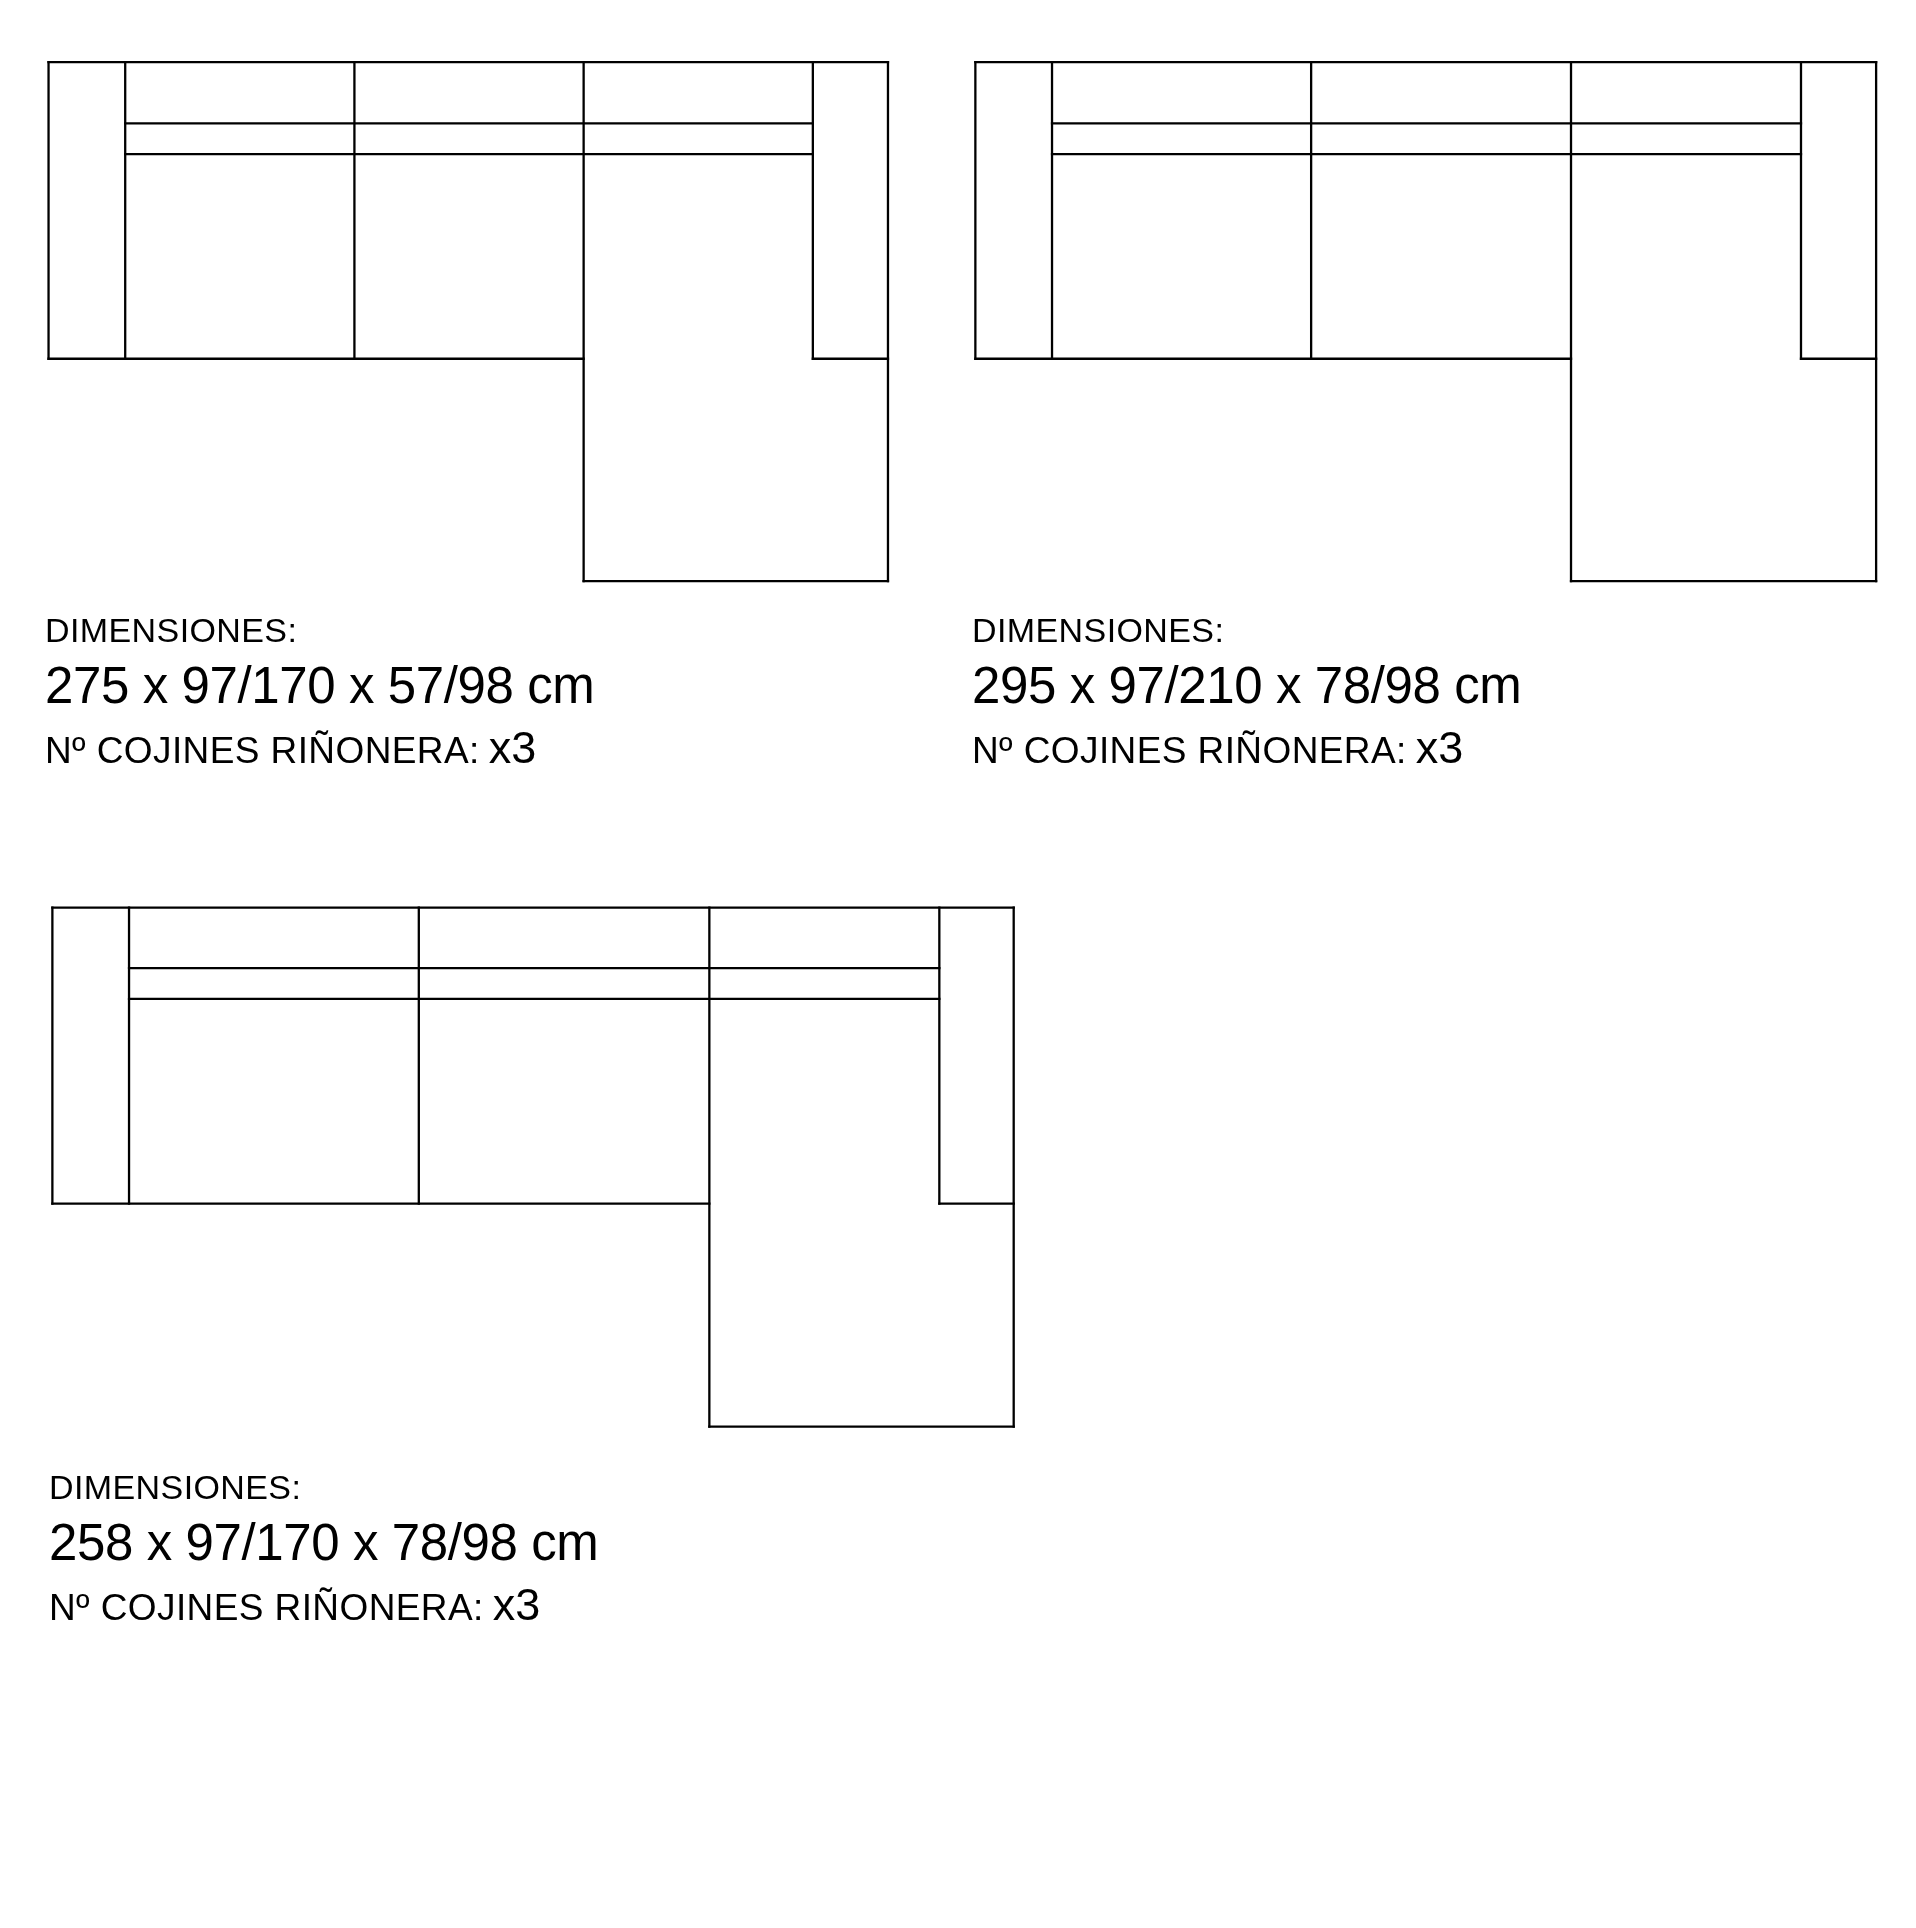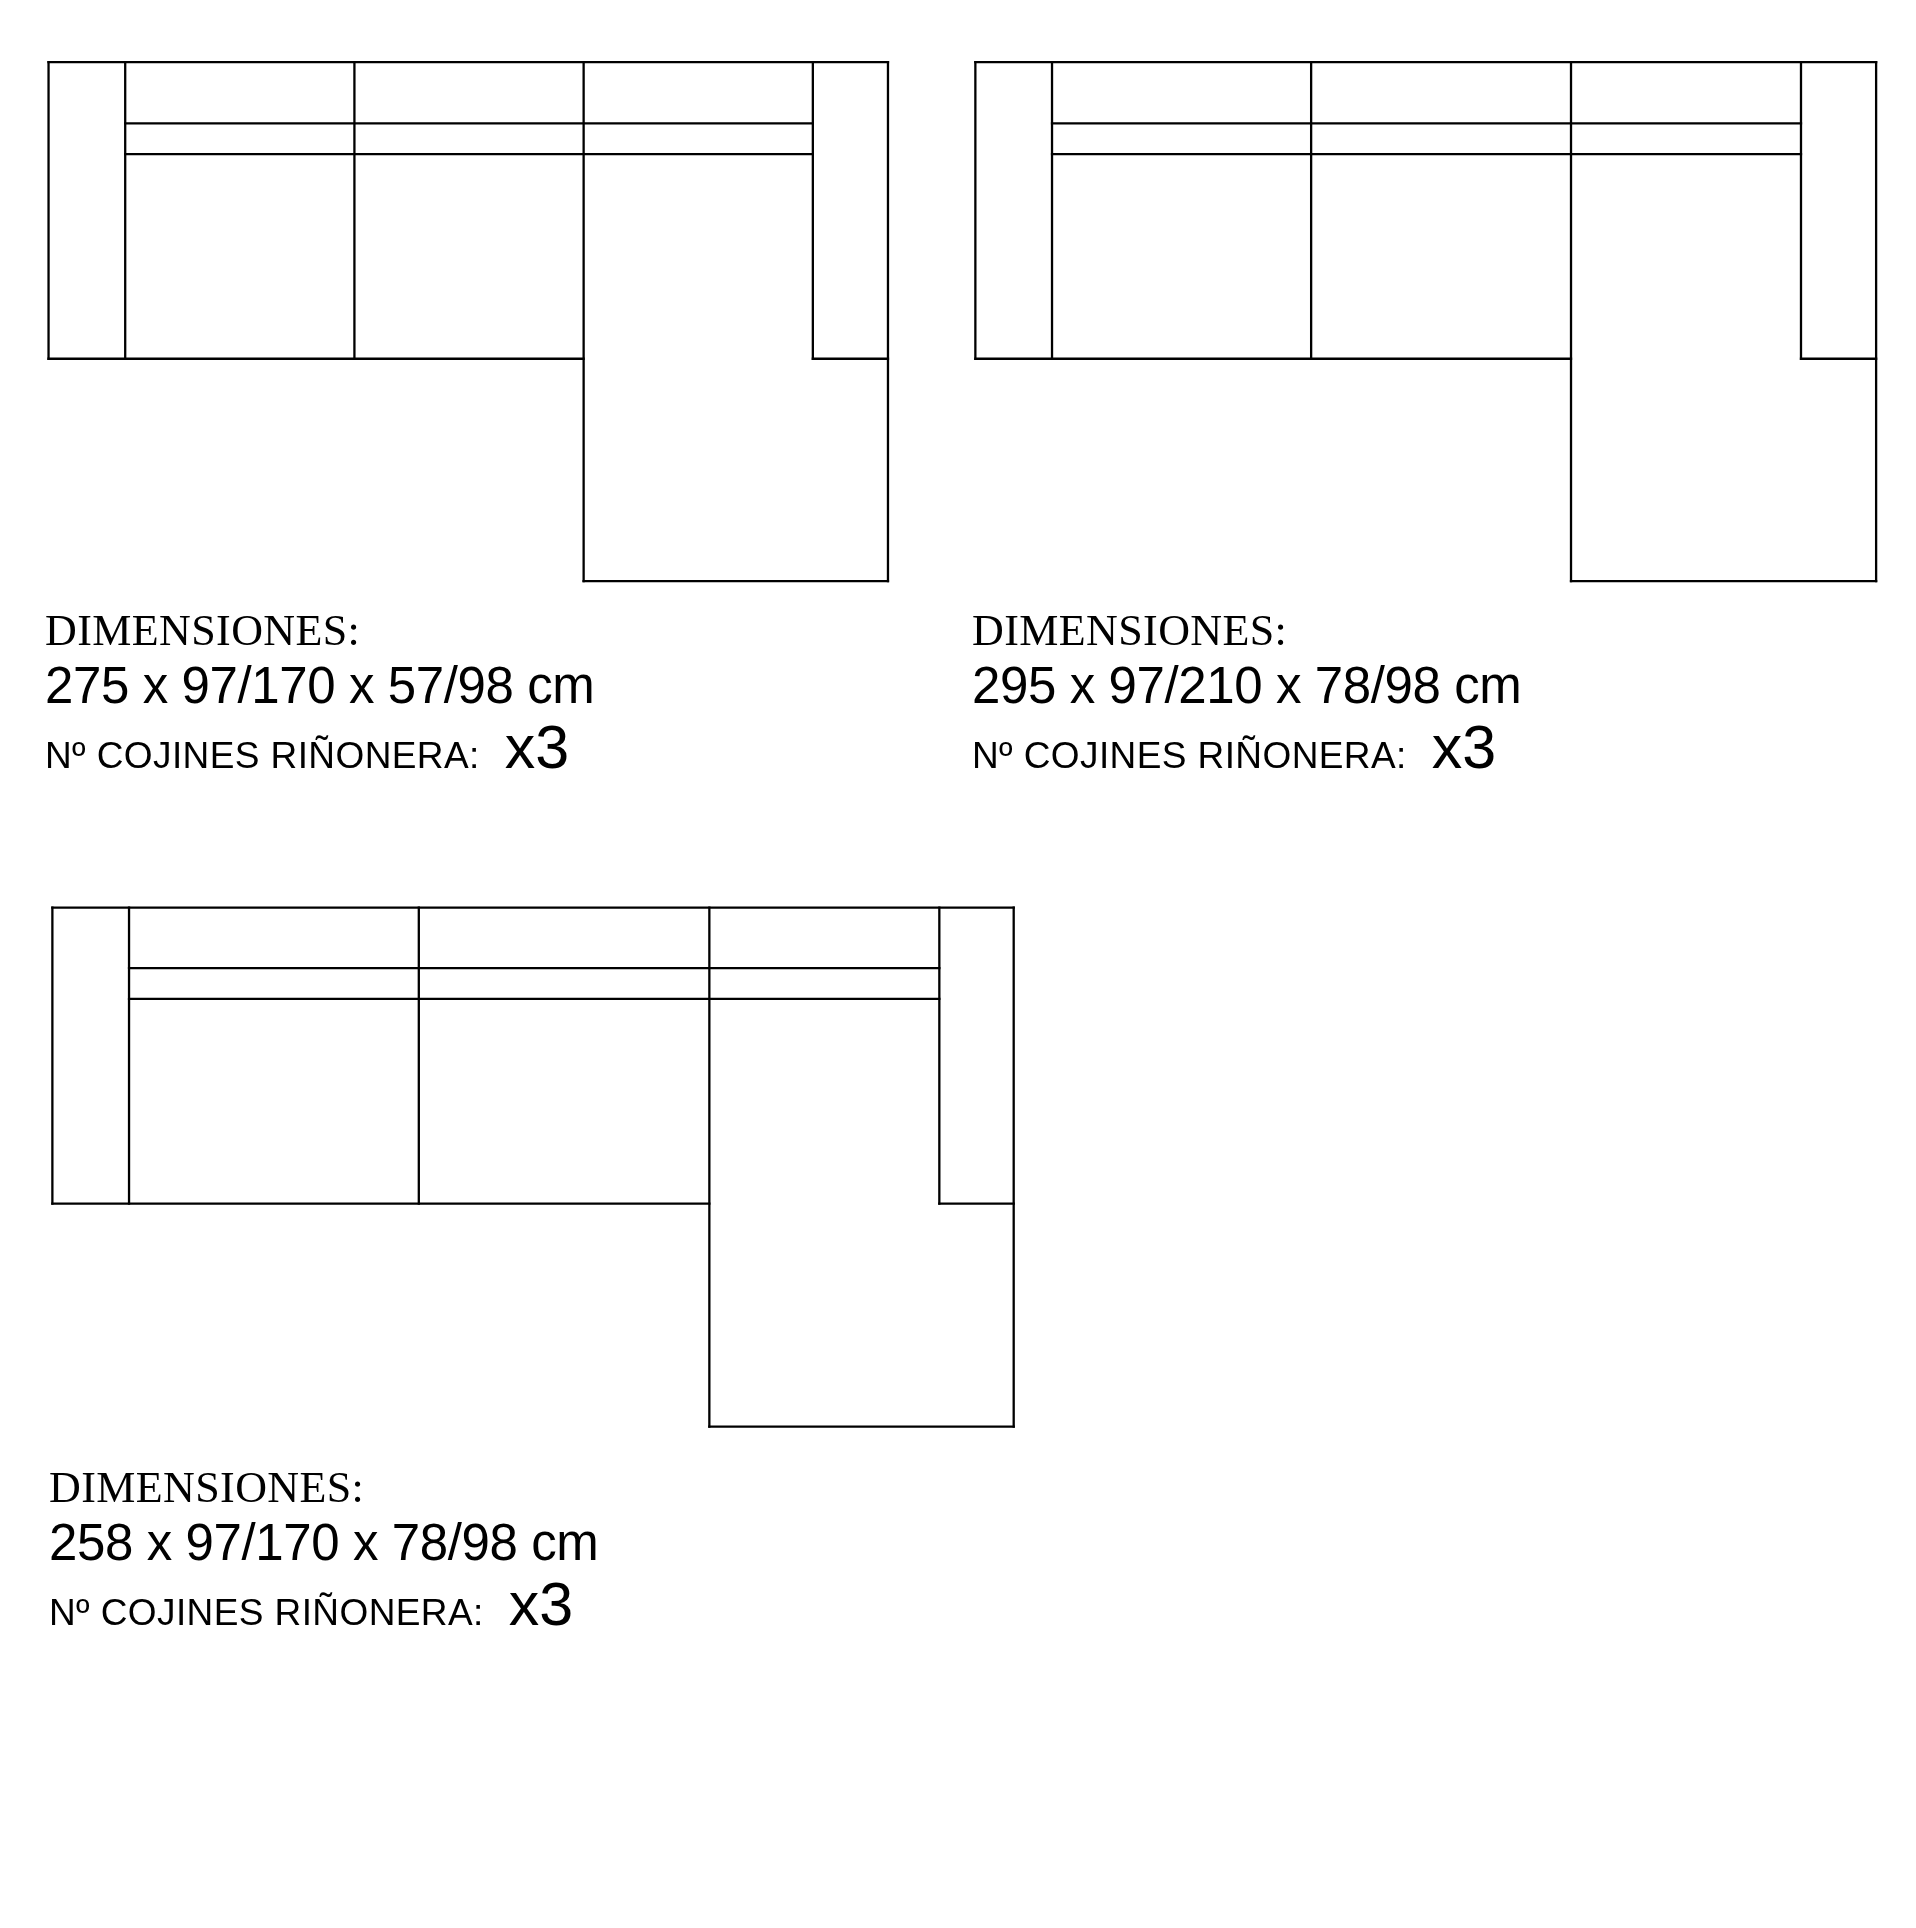--- a/index.html
+++ b/index.html
@@ -22,41 +22,40 @@
     width: 1917px;
     height: 1928px;
     display: block;
   }
   .tblock {
     position: absolute;
     color: #000000;
     white-space: nowrap;
   }
   .tblock .l1 {
-    font-size: 44px;
+    font-size: 34px;
     line-height: 35px;
     letter-spacing: 0.4px;
-    font-family: Liberation Serif, serif;
   }
   .tblock .l2 {
     font-size: 51px;
     line-height: 51px;
     letter-spacing: -0.4px;
     margin-top: 12.3px;
   }
   .tblock .l3 {
     font-size: 37px;
     line-height: 55px;
     letter-spacing: 0.4px;
     margin-top: 9.2px;
   }
   .tblock .l3 .big {
-    font-size: 61px;
+    font-size: 45px;
     letter-spacing: 0;
-    margin-left: 25px;
+    margin-left: 9px;
   }
   .b1 { left: 45px;   top: 613px; }
   .b2 { left: 972px; top: 613px; }
   .b3 { left: 49px;   top: 1470px; }
 </style>
 </head>
 <body>
 
 <div class="page">
 

